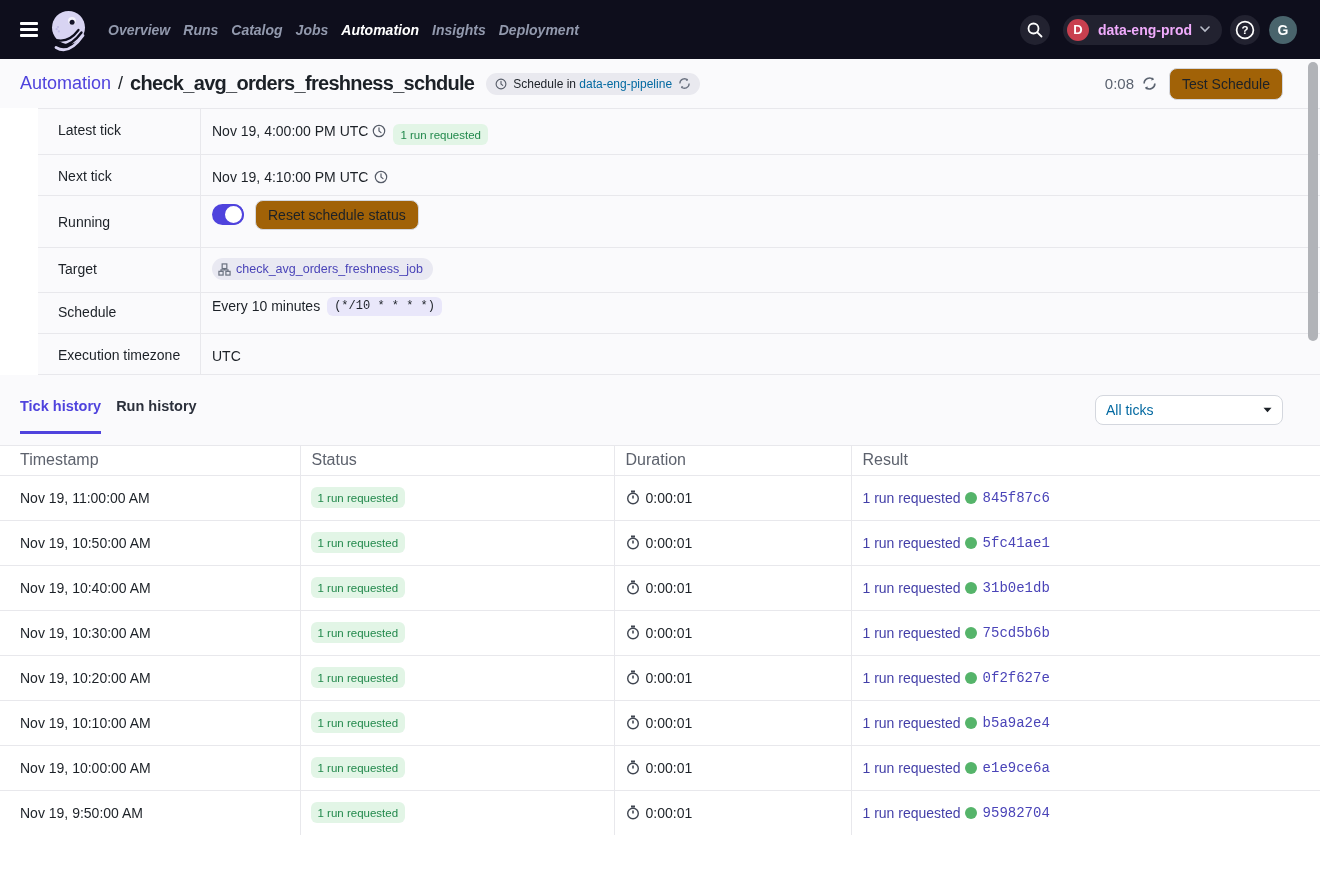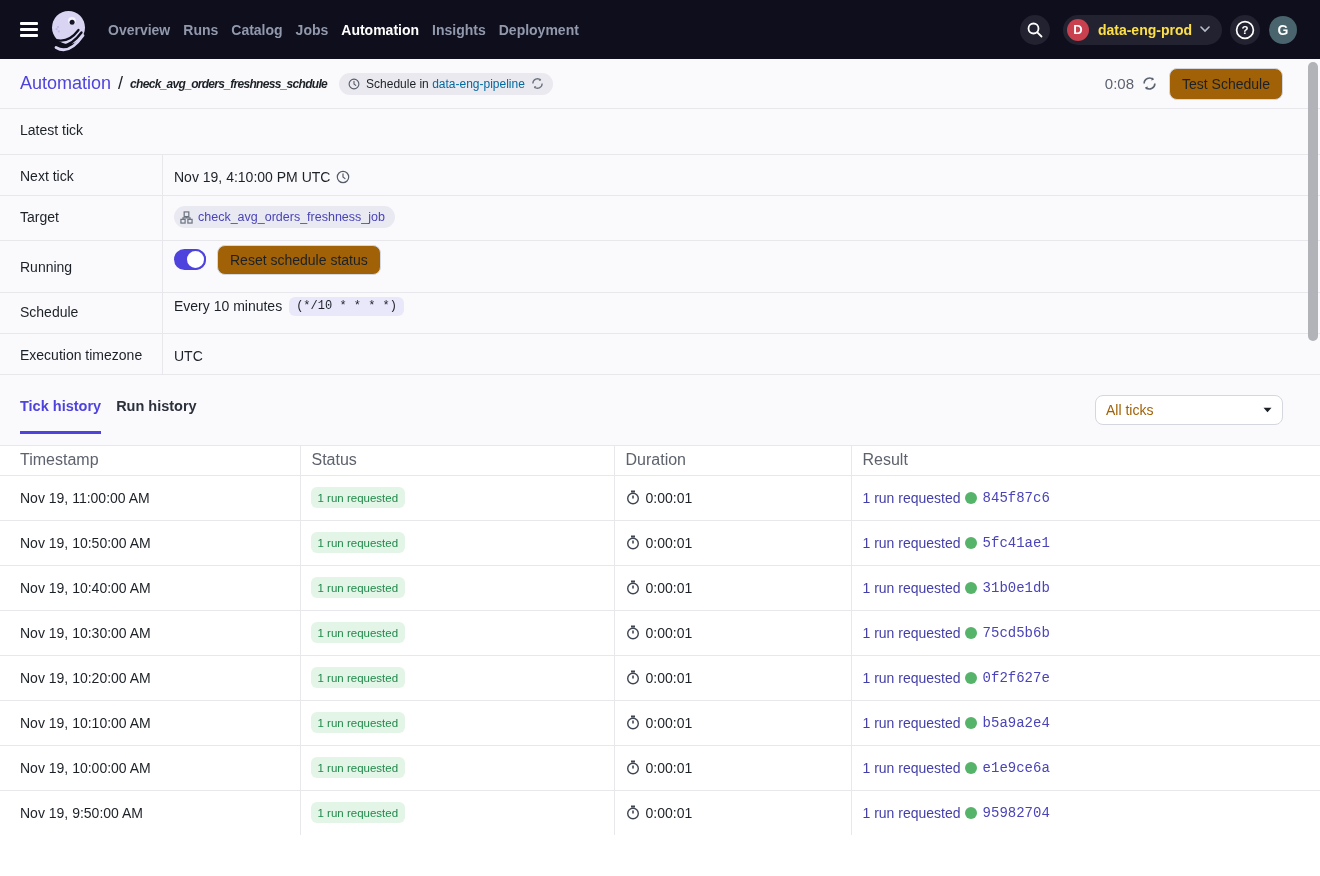--- a/index.html
+++ b/index.html
@@ -3,58 +3,58 @@
 <meta charset="utf-8">
 <style>
 * { box-sizing: border-box; margin: 0; padding: 0; }
 html,body { width:1320px; height:876px; overflow:hidden; background:#fff;
   font-family:"Liberation Sans", sans-serif; }
 .nav { height:59px; background:#0e0e1c; display:flex; align-items:center; }
 .burger { width:18px; margin-left:20px; display:flex; flex-direction:column; gap:2.9px; cursor:pointer; }
 .burger div { height:2.8px; background:#fff; border-radius:1px; }
 .logo { margin-left:14px; display:flex; }
 .menu { display:flex; margin-left:20px; gap:13px; }
-.menu a { color:#9299ad; font-size:14px; font-weight:700; text-decoration:none; }
+.menu a { color:#9299ad; font-size:14px; font-weight:700; text-decoration:none;font-style:italic; }
 .menu a.active { color:#fff; }
 .navright { margin-left:auto; display:flex; align-items:center; margin-right:23px; gap:0; }
 .searchbtn { width:30px; height:30px; border-radius:50%; background:#222230; display:flex; align-items:center; justify-content:center; }
 .envpill { margin-left:13px; height:30px; background:#222230; border-radius:15px; display:flex; align-items:center; padding:0 12px 0 4px; }
 .envdot { width:22px; height:22px; border-radius:50%; background:#c9404f; color:#fff; font-size:13px; font-weight:700; display:flex; align-items:center; justify-content:center; }
-.envpill span { color:#fde047; font-size:14px; font-weight:700; margin:0 8px 0 9px; }
+.envpill span { color:#f0abfc; font-size:14px; font-weight:700; margin:0 8px 0 9px; }
 .helpbtn { width:30px; height:30px; margin-left:8px; border-radius:50%; background:#222230; display:flex; align-items:center; justify-content:center; color:#fff; }
 .avatar { width:28px; height:28px; margin-left:9px; border-radius:50%; background:#49646c; color:#fff; font-size:14px; font-weight:600; display:flex; align-items:center; justify-content:center; }
 
 .crumbbar { height:49px; background:#fafafc; display:flex; align-items:center; padding:0 37px 0 20px; }
 .crumbbar .bc-link { color:#4f43dd; font-size:18px; text-decoration:none; }
 .crumbbar .bc-sep { color:#1c2127; font-size:18px; margin:0 7px; }
-.crumbbar .bc-title { color:#1c2127; font-size:12px; font-weight:700; letter-spacing:-0.7px;font-style:italic; }
+.crumbbar .bc-title { color:#1c2127; font-size:20px; font-weight:700; letter-spacing:-0.7px; }
 .schedtag { margin-left:12px; height:22px; background:#e9e9ef; border-radius:11px; display:flex; align-items:center; padding:0 9px; font-size:12px; color:#1c2127; gap:6px; }
 .schedtag a { color:#0369a1; text-decoration:none; }
 .crumbright { margin-left:auto; display:flex; align-items:center; }
 .count { font-size:15px; color:#5b6370; }
 .refresh { margin-left:8px; display:flex; }
 .btn { margin-left:12px; height:32px; background:#a16207; border:1px solid #d4d7de; border-radius:8px; font-size:14px; color:#1c2127; display:flex; align-items:center; padding:0 12px; font-family:"Liberation Sans",sans-serif; }
 
-.props { background:#fafafc; border-bottom:1px solid #e8e8ec; }
+.props { background:#fafafc; border-bottom:1px solid #e8e8ec;margin-left:38px; }
 .prow { display:flex; border-top:1px solid #e8e8ec; }
 .plabel { width:162px; flex:none; padding:13px 0 0 20px; font-size:14px; color:#1c2127; }
 .pval { flex:1; border-left:1px solid #e8e8ec; padding:14px 0 14px 11px; font-size:14px; color:#1c2127; display:flex; align-items:flex-start; }
 .tag-green { display:inline-flex; align-items:center; height:21px; padding:0 7px; background:#e2f5e6; border-radius:6px; color:#22894c; font-size:11.5px; }
 .jobpill { display:inline-flex; align-items:center; height:22px; padding:0 10px 0 6px; background:#e9e9f2; border-radius:11px; gap:5px; }
 .jobpill a { color:#4a44b8; font-size:12.5px; text-decoration:none; }
 .toggle { width:32px; height:21px; border-radius:11px; background:#4f43dd; position:relative; }
 .toggle::after { content:""; position:absolute; box-sizing:border-box; right:0px; top:0px; width:21px; height:21px; border-radius:50%; background:#fff; border:2.5px solid #4f43dd; }
 .cron { display:inline-block; margin-left:7px; background:#e9e7fa; border-radius:6px; padding:2.5px 7px; font-family:"Liberation Mono",monospace; font-size:12px; color:#1c2127; }
 
 .tabs { background:#fafafc; height:71px; display:flex; align-items:center; padding:0 37px 0 20px; border-bottom:1px solid #e8e8ec; position:relative; }
 .tab { font-size:14.5px; font-weight:700; margin-right:15px; text-decoration:none; position:relative; top:-4px; }
 .tab.on { color:#4f43dd; }
 .tab.off { color:#2b303b; }
 .tab.on::after { content:""; position:absolute; left:0; right:0; bottom:-20px; height:3px; background:#4f43dd; }
-.allticks { margin-left:auto; width:188px; height:30px; border:1px solid #d4d7de; border-radius:8px; background:#fff; display:flex; align-items:center; padding:0 10px; font-size:14px; color:#a16207; }
+.allticks { margin-left:auto; width:188px; height:30px; border:1px solid #d4d7de; border-radius:8px; background:#fff; display:flex; align-items:center; padding:0 10px; font-size:14px; color:#0369a1; }
 .allticks .arr { margin-left:auto; display:flex; }
 
 table.ticks { border-collapse:collapse; width:1320px; table-layout:fixed; background:#fff; }
 table.ticks col.c1 { width:300px; } table.ticks col.c2 { width:314px; }
 table.ticks col.c3 { width:237px; } table.ticks col.c4 { width:469px; }
 table.ticks th { height:29px; font-size:16px; font-weight:400; color:#5d626d; text-align:left; padding:0 0 0 11px; border-right:1px solid #e8e8ec; vertical-align:middle; }
 table.ticks th:first-child { padding-left:20px; }
 table.ticks td { height:45px; border-top:1px solid #e8e8ec; border-right:1px solid #e8e8ec; padding:0 0 0 11px; font-size:14px; color:#1c2127; vertical-align:middle; }
 table.ticks td:first-child { padding-left:20px; }
 table.ticks th:last-child, table.ticks td:last-child { border-right:none; }
@@ -147,50 +147,58 @@
           <path d="M3.8 12.8 l-0.7-2.4 2.5-0.5z" fill="#5b6370"></path>
         </svg>
       </span>
     <button class="btn">Test Schedule</button>
   </div>
 </div>
 
 <div class="props">
   <div class="prow" style="height:46px">
       <div class="plabel">Latest tick</div>
+      <div class="pval">
+    <span>Nov 19, 4:00:00 PM UTC</span>
+    <svg style="margin:1px 0 0 4px" width="14" height="14" viewBox="0 0 14 14">
+          <circle cx="7" cy="7" r="5.7" stroke="#565c68" stroke-width="1.2" fill="none"></circle>
+          <path d="M7 3.8 V7 L9 8.6" stroke="#565c68" stroke-width="1.2" fill="none" stroke-linecap="round"></path>
+        </svg>
+    <span class="tag-green" style="margin-left:7px; position:relative; top:1px;">1 run requested</span>
+  </div>
     </div>
   <div class="prow" style="height:41px">
       <div class="plabel">Next tick</div>
       <div class="pval">
     <span>Nov 19, 4:10:00 PM UTC</span>
     <svg style="margin:1px 0 0 6px" width="14" height="14" viewBox="0 0 14 14">
           <circle cx="7" cy="7" r="5.7" stroke="#565c68" stroke-width="1.2" fill="none"></circle>
           <path d="M7 3.8 V7 L9 8.6" stroke="#565c68" stroke-width="1.2" fill="none" stroke-linecap="round"></path>
         </svg>
+  </div>
+    </div>
+  <div class="prow" style="height:52px">
+      <div class="plabel" style="padding-top:18px">Running</div>
+      <div class="pval" style="align-items:center; padding-top:0">
+    <div class="toggle"></div>
+    <button class="btn" style="margin-left:11px; height:30px; border-radius:8px; padding:0 12px;">Reset schedule status</button>
   </div>
     </div>
   <div class="prow" style="height:45px">
       <div class="plabel">Target</div>
       <div class="pval" style="padding-top:10px">
     <span class="jobpill">
       <svg width="13" height="13" viewBox="0 0 14 14">
             <rect x="4.5" y="1" width="5" height="5" stroke="#6b7280" stroke-width="1.3" fill="none"></rect>
             <rect x="1" y="9" width="4.5" height="4" stroke="#6b7280" stroke-width="1.3" fill="none"></rect>
             <rect x="8.5" y="9" width="4.5" height="4" stroke="#6b7280" stroke-width="1.3" fill="none"></rect>
             <path d="M7 6 V7.5 M3.2 9 V7.5 H10.8 V9" stroke="#6b7280" stroke-width="1.3" fill="none"></path>
           </svg>
       <a href="#">check_avg_orders_freshness_job</a>
     </span>
-  </div>
-    </div>
-  <div class="prow" style="height:52px">
-      <div class="plabel" style="padding-top:18px">Running</div>
-      <div class="pval" style="align-items:center; padding-top:0">
-    <div class="toggle"></div>
-    <button class="btn" style="margin-left:11px; height:30px; border-radius:8px; padding:0 12px;">Reset schedule status</button>
   </div>
     </div>
   <div class="prow" style="height:41px">
       <div class="plabel" style="padding-top:11px">Schedule</div>
       <div class="pval" style="align-items:center; padding-top:0">
         <span>Every 10 minutes</span>
         <span class="cron">(*/10 * * * *)</span>
       </div>
     </div>
   <div class="prow" style="height:41px">

